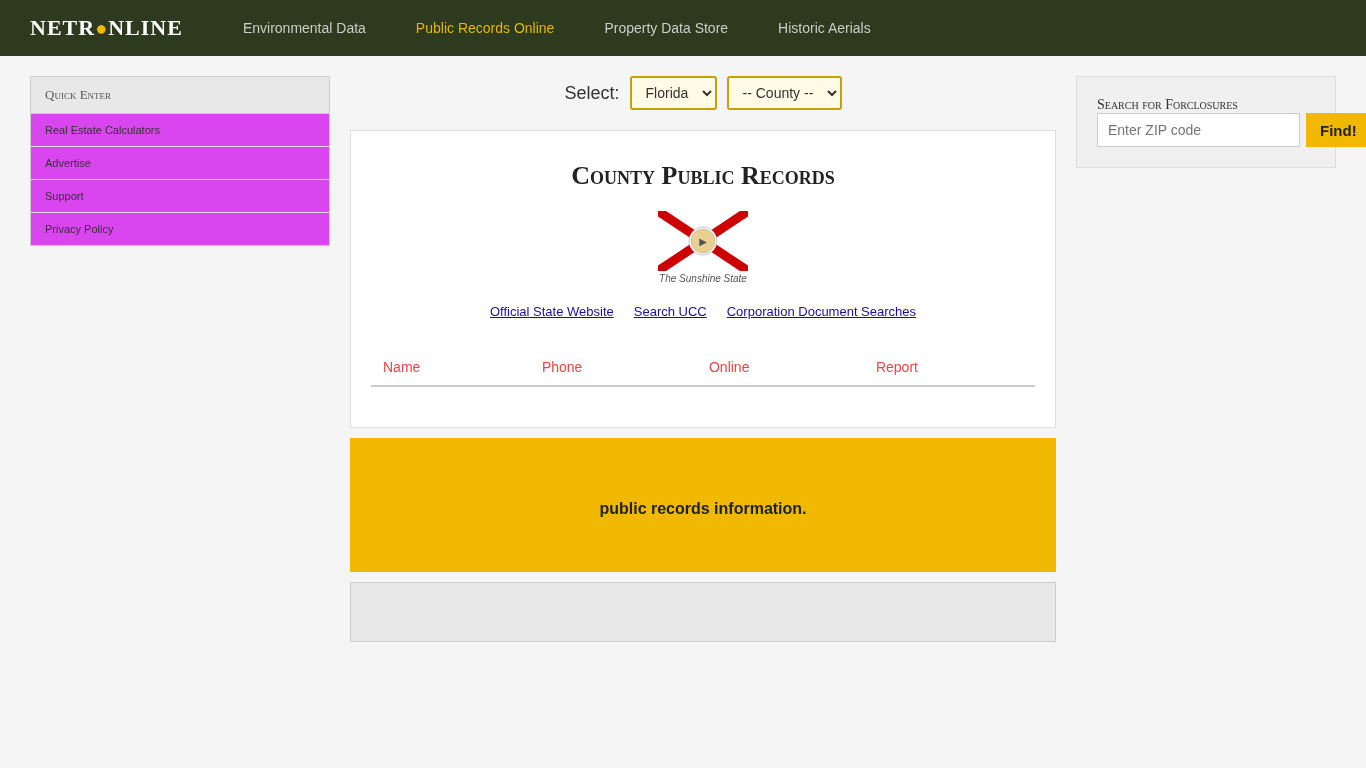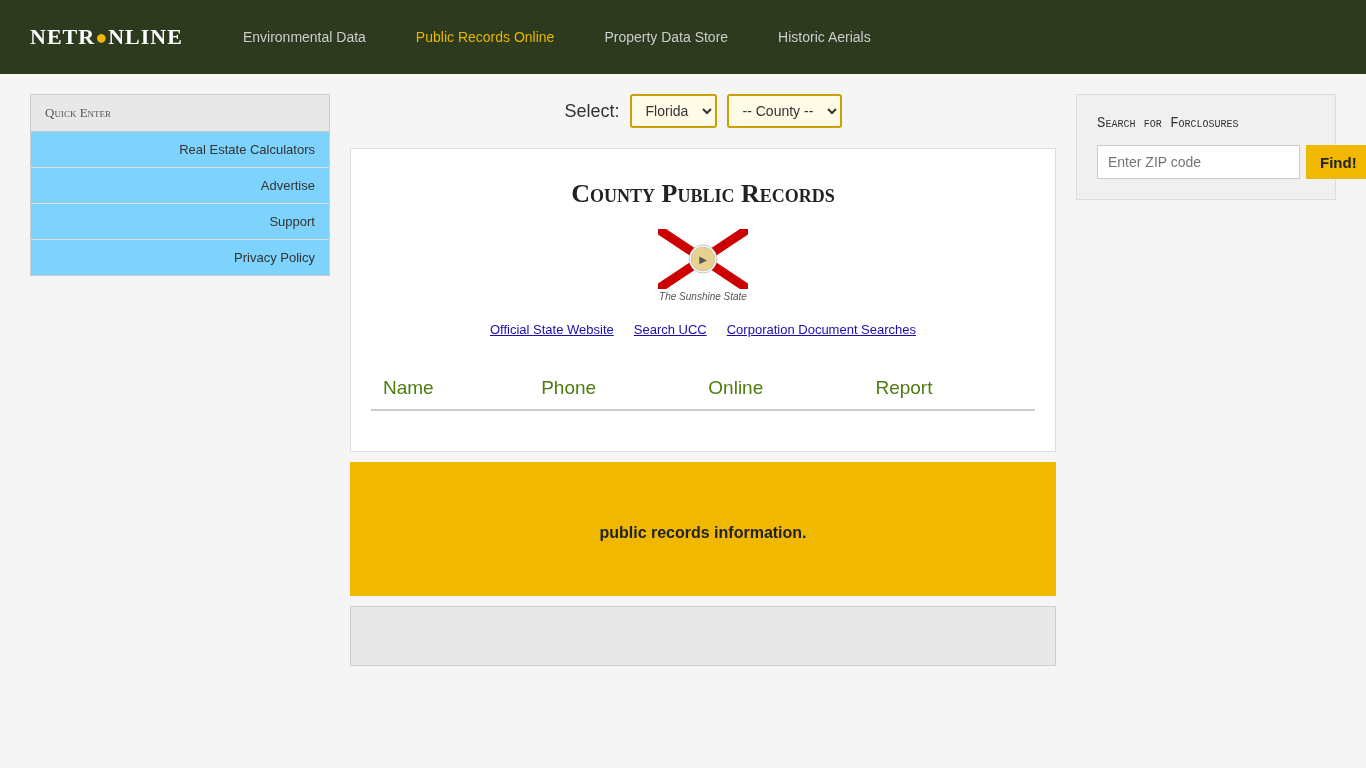--- a/index.html
+++ b/index.html
@@ -4,21 +4,21 @@
   <style>
     * { margin: 0; padding: 0; box-sizing: border-box; }
     body { font-family: Arial, sans-serif; background: #f5f5f5; color: #333; }
 
     
     .header {
       background: #2d3a1e;
       display: flex;
       align-items: center;
       padding: 12px 30px;
-      height: 74px;
+      height: 56px;
     }
     .logo {
       color: #fff;
       font-size: 22px;
       font-weight: bold;
       font-family: Georgia, serif;
       text-transform: uppercase;
       letter-spacing: 1px;
       flex-shrink: 0;
       margin-right: 60px;
@@ -60,26 +60,25 @@
       padding: 10px 14px;
       border: 1px solid #ccc;
       border-bottom: none;
     }
     .sidebar-links {
       border: 1px solid #ccc;
     }
     .sidebar-links a {
       display: block;
       padding: 10px 14px;
-      font-size: 13px;
+      font-size: 11px;
       color: #333;
       text-decoration: none;
       border-bottom: 1px solid #ddd;
-      background: #7dd3fc;
-      text-align: right;
+      background: #d946ef;
     }
     .sidebar-links a:last-child { border-bottom: none; }
 
     
     .content {
       flex: 1;
     }
 
     
     .select-row {
@@ -148,22 +147,22 @@
 
     
     .records-table {
       width: 100%;
       border-collapse: collapse;
       margin-bottom: 20px;
     }
     .records-table th {
       text-align: left;
       padding: 10px 12px;
-      font-size: 19px;
-      color: #4d7c0f;
+      font-size: 14px;
+      color: #ef4444;
       border-bottom: 2px solid #ccc;
       font-weight: normal;
     }
 
     
     .submit-banner {
       background: #f0b800;
       text-align: center;
       padding: 35px 20px;
       margin-top: 10px;
@@ -199,25 +198,24 @@
     .right-sidebar {
       width: 260px;
       flex-shrink: 0;
     }
     .foreclosure-box {
       background: #f0f0f0;
       border: 1px solid #ddd;
       padding: 20px;
     }
     .foreclosure-title {
-      font-family: Liberation Mono, monospace;
+      font-family: Liberation Serif, serif;
       font-size: 14px;
       font-variant: small-caps;
       color: #333;
-      margin-bottom: 14px;
     }
     .zip-row {
       display: flex;
       gap: 6px;
     }
     .zip-input {
       flex: 1;
       padding: 8px 10px;
       font-size: 14px;
       border: 1px solid #ccc;

